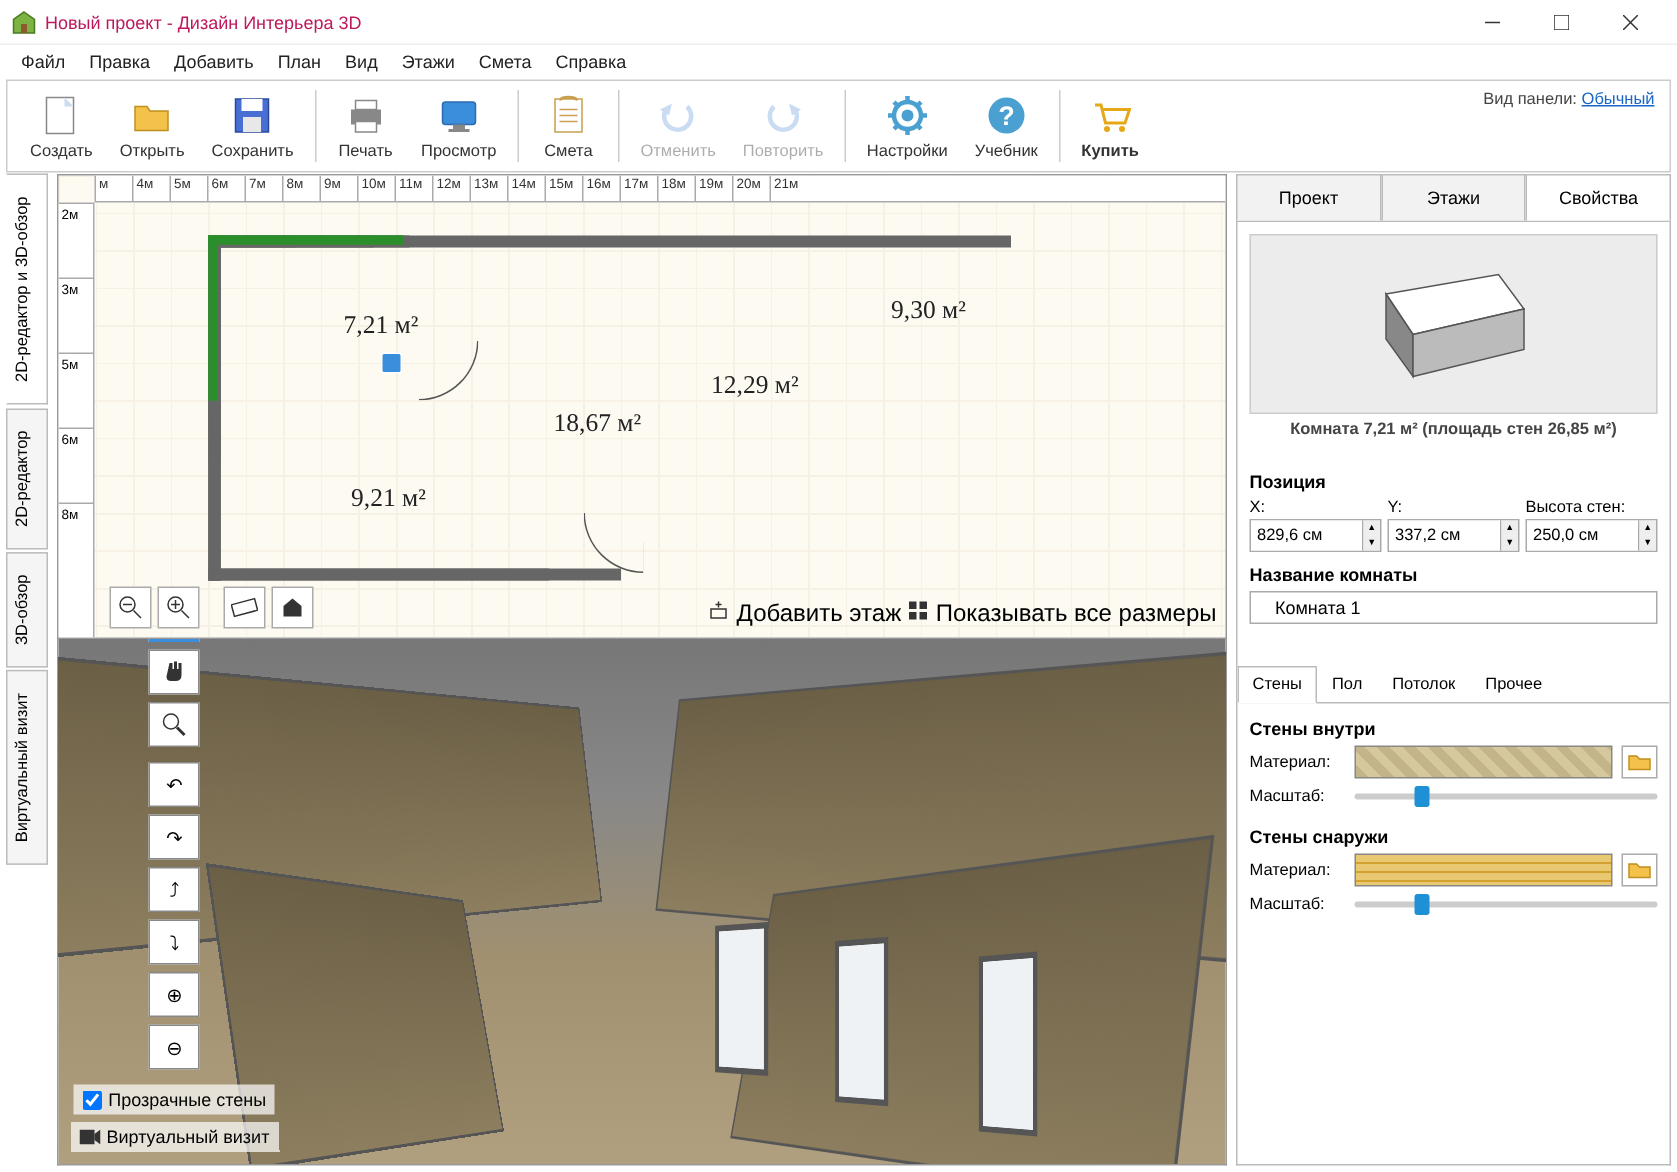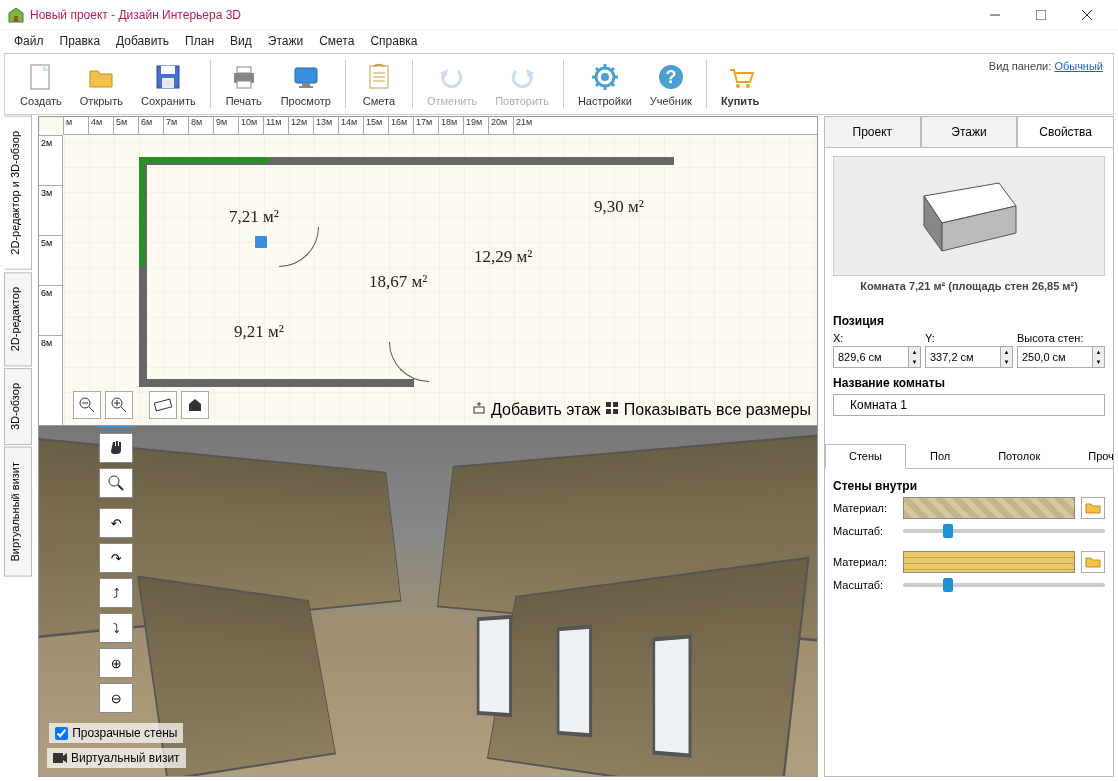--- a/index.html
+++ b/index.html
@@ -81,21 +81,21 @@
 .pos-row { display: flex; gap: 4px; margin-bottom: 8px; }
 .pos-col { flex: 1; }
 .pos-col label { display: block; font-size: 11px; margin-bottom: 2px; }
 .spin { display: flex; border: 1px solid #aaa; height: 22px; }
 .spin input { border: none; width: 100%; padding: 0 4px; font-size: 11px; outline: none; }
 .spin .ar { width: 14px; display: flex; flex-direction: column; border-left: 1px solid #aaa; }
 .spin .ar div { flex: 1; display: flex; align-items: center; justify-content: center; font-size: 6px; cursor: pointer; background: #eee; }
 .rname input { width: 100%; border: 1px solid #aaa; padding: 3px 16px; font-size: 12px; margin-bottom: 24px; }
 
 .subtabs { display: flex; border-bottom: 1px solid #bbb; margin: 4px -8px 10px; }
-.subtab { padding: 5px 23px; font-size: 11px; border: 1px solid transparent; cursor: pointer; }
+.subtab { padding: 5px 9px; font-size: 11px; border: 1px solid transparent; cursor: pointer; }
 .subtab.active { border: 1px solid #bbb; border-bottom: 1px solid #fff; background: #fff; margin-bottom: -1px; }
 
 .mat-block { margin-bottom: 14px; }
 .mat-row { display: flex; align-items: center; gap: 6px; margin-bottom: 6px; }
 .mat-row label { width: 64px; font-size: 11px; }
 .swatch { flex: 1; height: 22px; border: 1px solid #888; }
 .folder-btn { width: 24px; height: 22px; border: 1px solid #aaa; background: #fff; display: flex; align-items: center; justify-content: center; cursor: pointer; }
 .slider { flex: 1; height: 4px; background: #ccc; position: relative; border-radius: 2px; }
 .slider .knob { position: absolute; top: -5px; width: 10px; height: 14px; background: #1e90d6; border-radius: 2px; }
 
@@ -502,20 +502,21 @@
           </div>
         <div class="mat-row">
             <label>Масштаб:</label>
             <div class="slider">
               <div class="knob" style="left:20%"></div>
             </div>
           </div>
       </div>
 
       <div class="mat-block">
+        <div class="section-h">Стены снаружи</div>
         <div class="mat-row">
             <label>Материал:</label>
             <div class="swatch" style="background:repeating-linear-gradient(#e8c870 0 5px,#d4a030 5px 6px),repeating-linear-gradient(90deg,transparent 0 18px,#d4a030 18px 19px)"></div>
             <div class="folder-btn">
               <svg width="16" height="12">
                 <path d="M1 2 h5 l2 2 h7 v7 h-14 z" fill="#f4c24b" stroke="#c08f1f"></path>
               </svg>
             </div>
           </div>
         <div class="mat-row">

